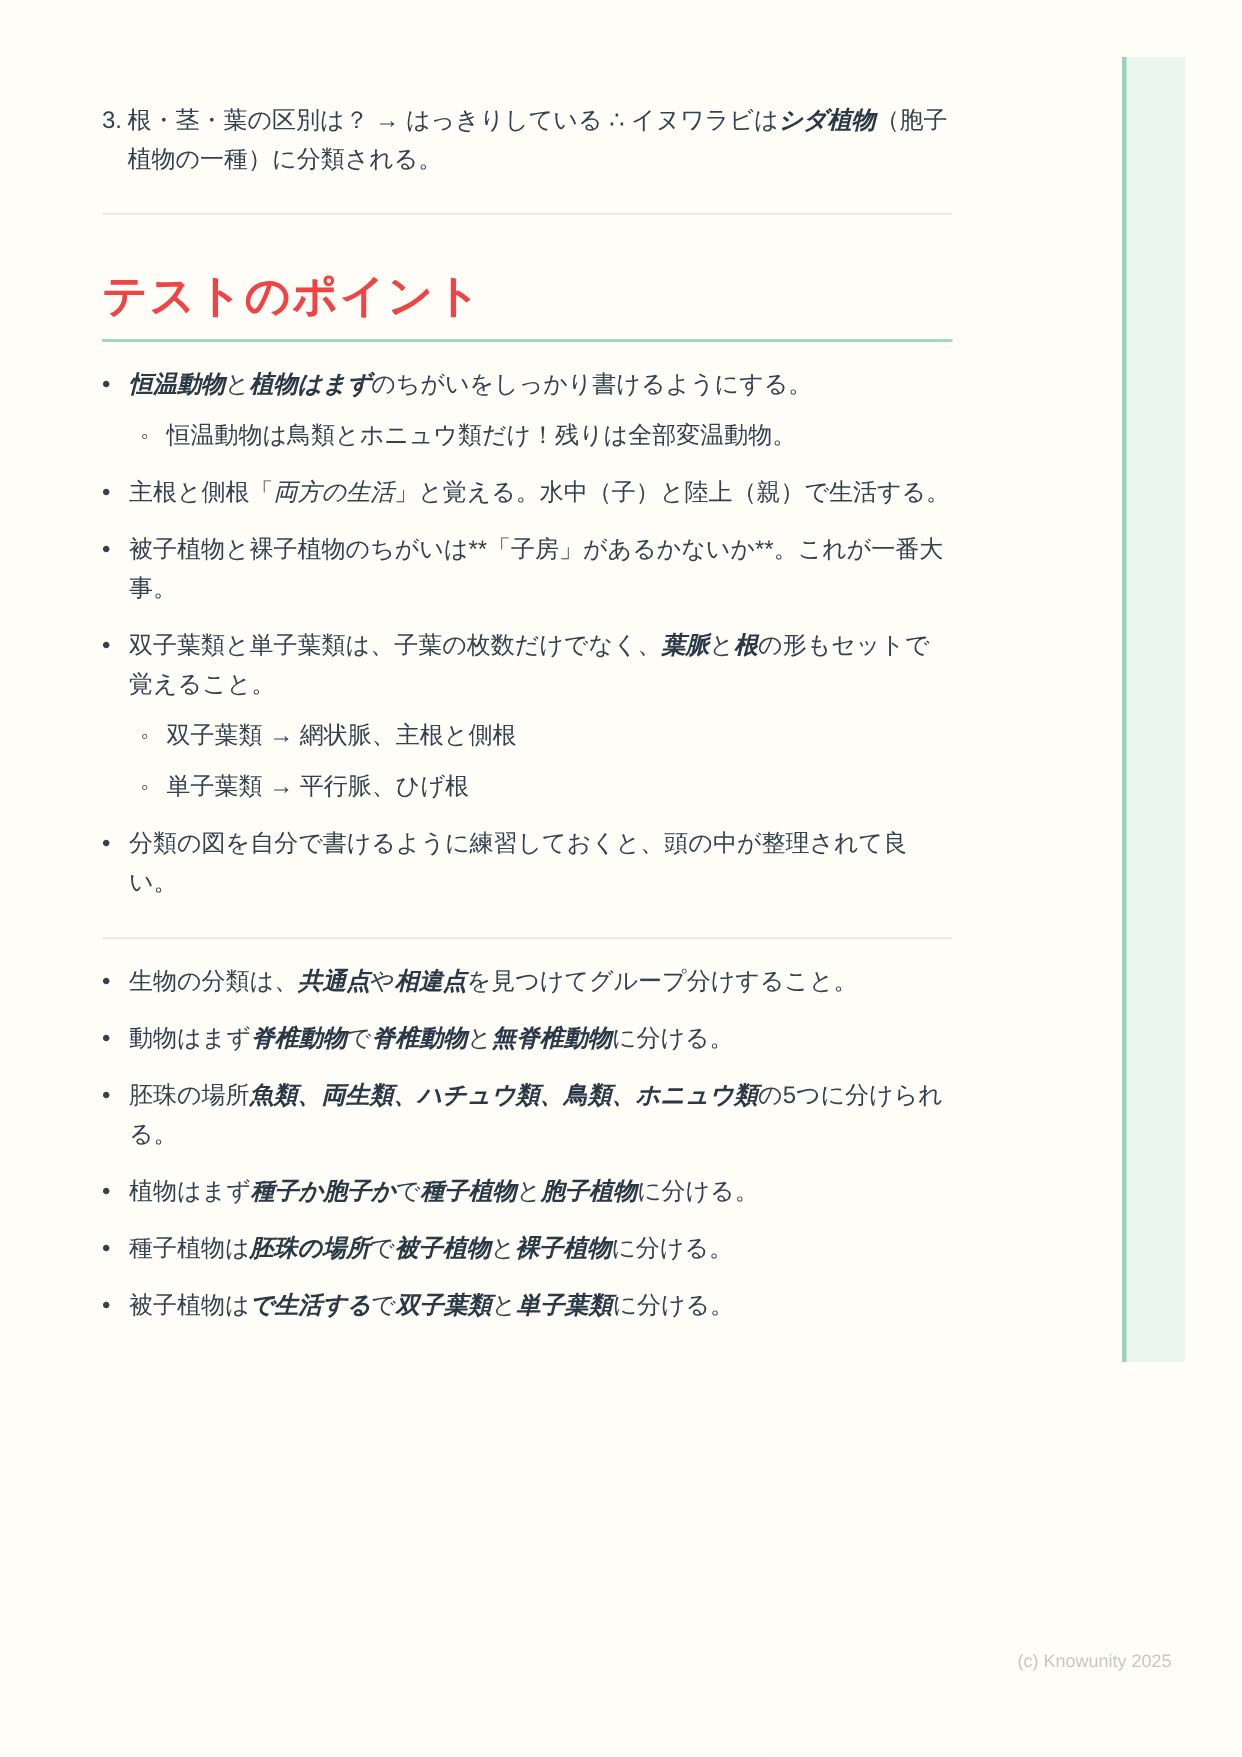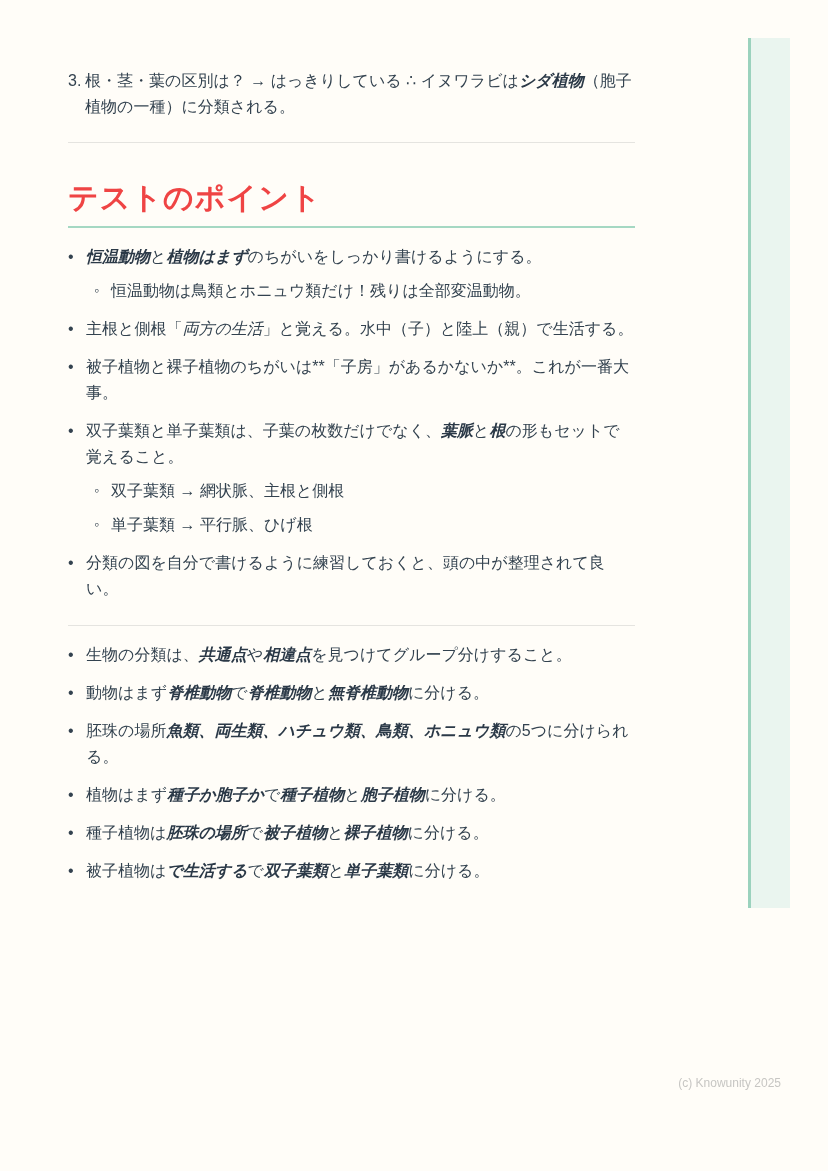--- a/index.html
+++ b/index.html
@@ -53,21 +53,21 @@
   .num-item .marker { width: 17px; }
   .sidebar-bar {
     position: absolute;
     left: 748px; top: 38px;
     width: 39px; height: 870px;
     background: #eaf5ef;
     border-left: 3px solid #9bd2bd;
   }
   .footer {
     position: absolute;
-    top: 1076px; right: 47px;
+    top: 1100px; right: 47px;
     font-size: 12px;
     color: #c7c6c3;
   }
 </style>
 </head>
 <body>
 
 <div class="page">
   <div class="content">
 

